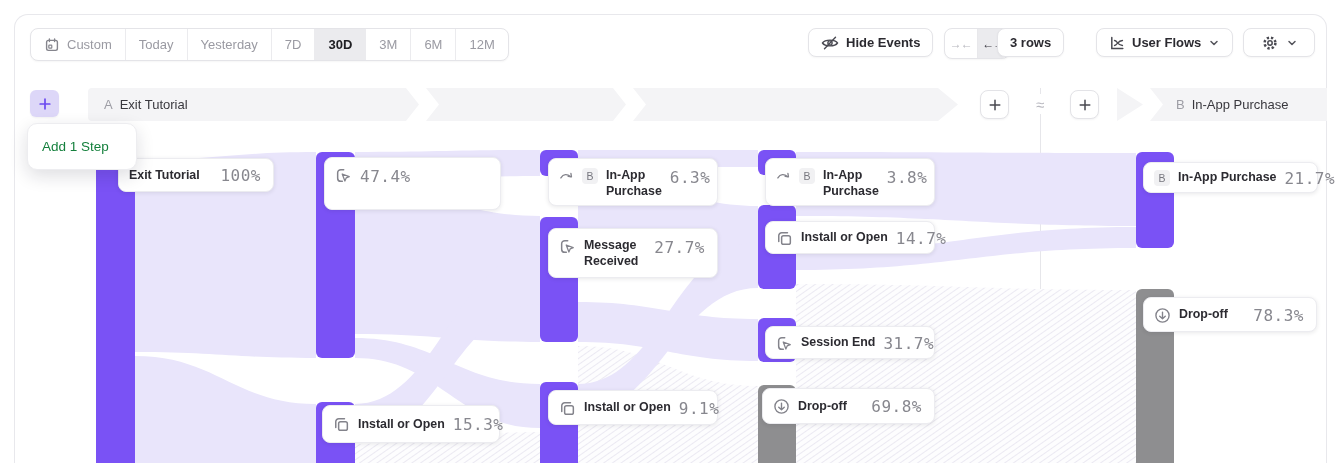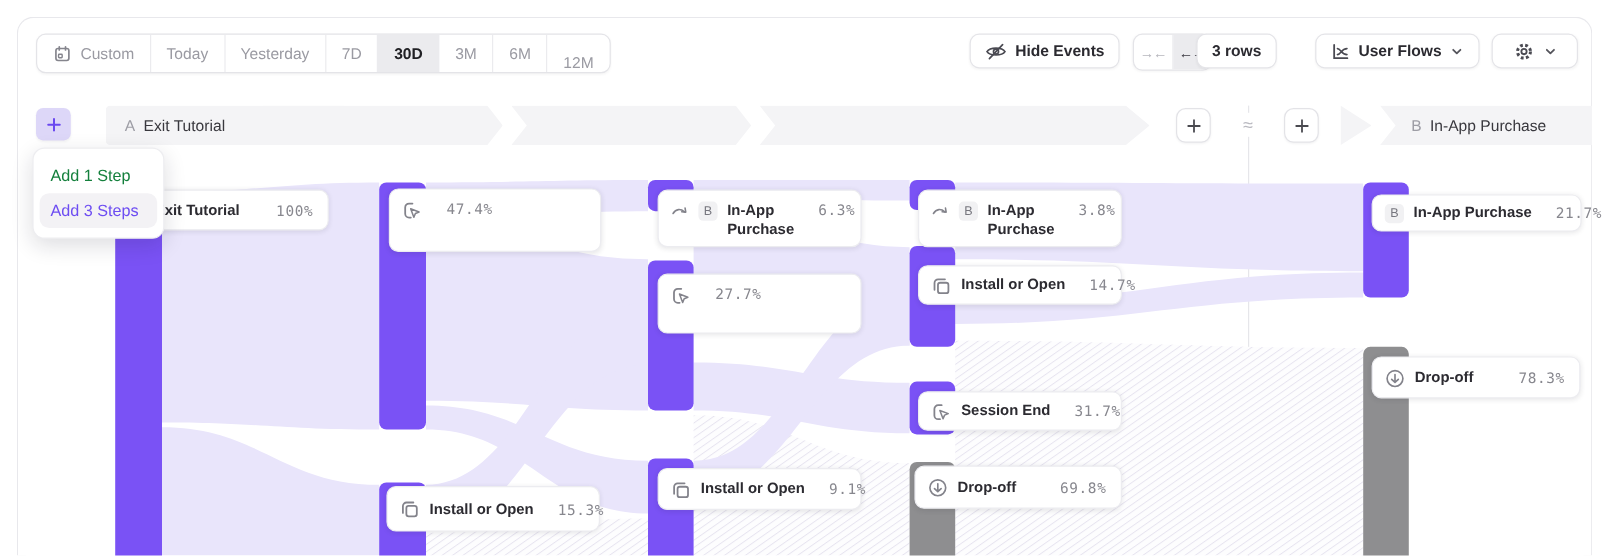--- a/index.html
+++ b/index.html
@@ -19,21 +19,21 @@
   .icon { display:inline-flex; color:#4a4a52; }
   .icon svg { display:block; }
   .muted-ic { color:#85858d; }
 
   #date-group { position:absolute; left:30px; top:28px; height:33px; display:flex;
     border:1px solid #e4e4e8; border-radius:8px; background:#fff; overflow:hidden;
     box-shadow:0 1px 2px rgba(20,20,30,.04); }
   .date-item { display:flex; align-items:center; gap:7px; padding:0 13px;
     font-size:13px; color:#9a9aa2; border-right:1px solid #ebebee; cursor:pointer;
     white-space:nowrap; }
-  .date-item:last-child { border-right:none;align-items:flex-end; }
+  .date-item:last-child { border-right:none; }
   .date-item.sel { background:#ebebee; color:#202024; font-weight:700; }
 
   #seg-ctl { position:absolute; left:944px; top:28px; width:66px; height:31px;
     border:1px solid #e4e4e8; border-radius:8px; background:#fff; display:flex;
     overflow:hidden; box-shadow:0 1px 2px rgba(20,20,30,.04); }
   .seg { flex:1; display:flex; align-items:center; justify-content:center;
     font-size:12px; color:#b6b6bd; cursor:pointer; letter-spacing:-1px;}
   .seg.sel { background:#ebebee; color:#3a3940; }
   .seg:first-child { border-right:1px solid #e8e8eb; }
 
@@ -66,22 +66,22 @@
   
   #flows { position:absolute; left:0; top:0; z-index:1; pointer-events:none; }
   .bar { position:absolute; z-index:2; cursor:pointer; }
   .node-card { position:absolute; z-index:4; background:#fff; border:1px solid #ececf0;
     border-radius:8px; box-shadow:0 1px 4px rgba(25,25,35,.10); display:flex;
     gap:8px; padding:0 12px 0 10px; cursor:pointer; align-items:center; }
   .node-card.wrap { align-items:flex-start; padding-top:8px; }
   .node-card .icon { color:#83838b; margin-top:1px; }
   .node-label { flex:1; font-size:12.4px; font-weight:700; color:#2c2b31; line-height:1.3; }
   .node-label.nowrap { white-space:nowrap; }
-  .node-pct { font-family:"DejaVu Sans Mono", monospace; font-size:12px;
-    color:#87878e; letter-spacing:.5px; margin-top:1px;margin-left:12px; }
+  .node-pct { font-family:"DejaVu Sans Mono", monospace; font-size:16px;
+    color:#87878e; letter-spacing:.5px; margin-top:1px; }
   .b-badge { width:16px; height:16px; border-radius:4px; background:#f1f1f3;
     color:#77777f; font-size:10.5px; display:flex; align-items:center;
     justify-content:center; flex:0 0 16px; margin-top:1px; }
 
   
   #add-menu { position:absolute; left:27px; top:123px; width:110px; background:#fff;
     border:1px solid #ededf0; border-radius:10px; z-index:50; padding:8px 5px;
     box-shadow:0 6px 18px rgba(20,20,40,.14); }
   .menu-item { font-size:13.5px; color:#15803d; padding:7px 9px; border-radius:8px;
     cursor:pointer; white-space:nowrap; }
@@ -167,20 +167,21 @@
       <span class="node-label">In-App Purchase</span>
       <span class="node-pct">6.3%</span>
     </div>
     <div class="node-card wrap" style="left: 548px; top: 228px; width: 170px; height: 50px;">
       <span class="icon">
         <svg width="17" height="17" viewBox="0 0 16 16">
           <path d="M8.2 2.5H5.5A3 3 0 0 0 2.5 5.5v5A3 3 0 0 0 5.5 13.5h1.4" fill="none" stroke="currentColor" stroke-width="1.4" stroke-linecap="round"></path>
           <path d="M6.8 6.6l6.6 2.5-2.9 1.2-1.2 2.9z" fill="none" stroke="currentColor" stroke-width="1.2" stroke-linejoin="round"></path>
         </svg>
       </span>
+      <span class="node-label">Message Received</span>
       <span class="node-pct">27.7%</span>
     </div>
     <div class="node-card" style="left: 548px; top: 390px; width: 170px; height: 35px;">
       <span class="icon">
         <svg width="17" height="17" viewBox="0 0 16 16">
           <rect x="5.3" y="5.3" width="8.2" height="8.2" rx="1.8" fill="none" stroke="currentColor" stroke-width="1.4"></rect>
           <path d="M2.6 10.8V5.4a2.8 2.8 0 0 1 2.8-2.8h5.4" fill="none" stroke="currentColor" stroke-width="1.4" stroke-linecap="round"></path>
         </svg>
       </span>
       <span class="node-label nowrap">Install or Open</span>
@@ -355,14 +356,13 @@
 </div>
 <div class="plus-btn" style="left:1070px; top:90px">
   <svg width="16" height="16" viewBox="0 0 16 16">
       <path d="M8 3.2v9.6M3.2 8h9.6" stroke="currentColor" stroke-width="1.5" stroke-linecap="round"></path>
     </svg>
 </div>
 <div id="approx">≈</div>
 
 <div id="add-menu">
     <div class="menu-item">Add 1 Step</div>
-    <div class="menu-item hl">Add 3 Steps</div>
   </div>
 
 </body></html>

